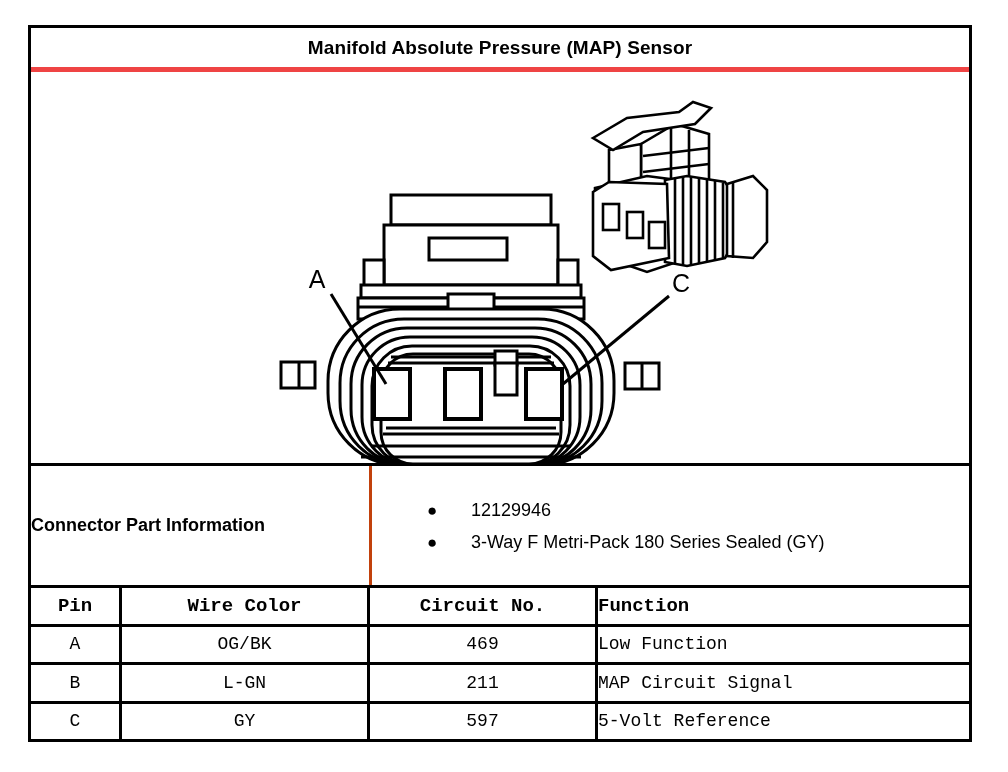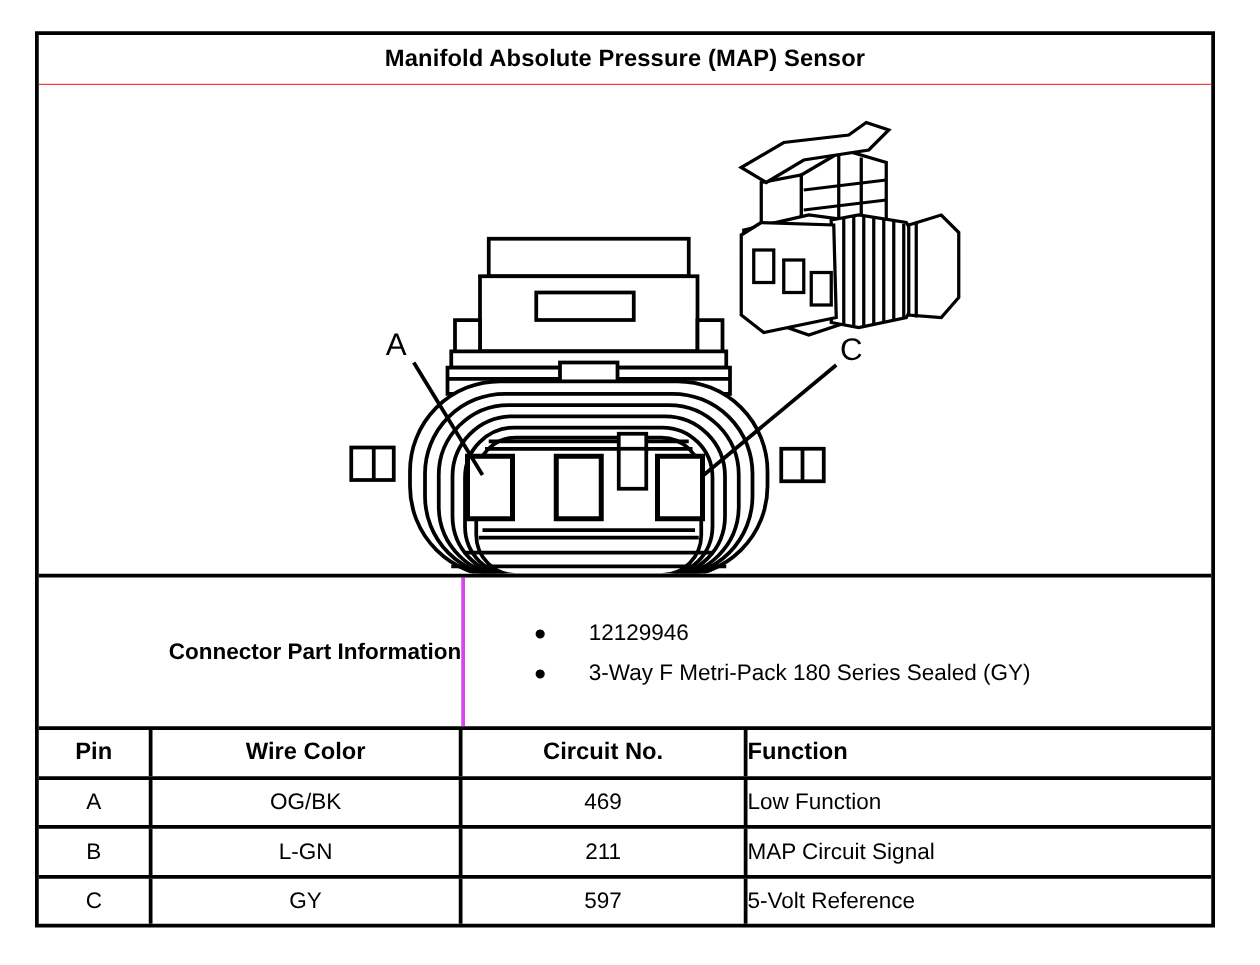--- a/index.html
+++ b/index.html
@@ -28,21 +28,21 @@
     box-sizing: border-box;
     background: #fff;
     display: flex;
     flex-direction: column;
   }
 
   
   .title-row {
     height: 39px;
     flex: 0 0 39px;
-    border-bottom: 1px solid #ef4444;
+    border-bottom: 5px solid #ef4444;
     display: flex;
     align-items: center;
     justify-content: center;
   }
   .title-text {
     font-size: 19px;
     font-weight: bold;
     letter-spacing: 0.1px;
     white-space: nowrap;
   }
@@ -66,24 +66,24 @@
 
   
   .cpi-row {
     flex: 0 0 119px;   
     height: 119px;
     border-bottom: 3px solid #000;
     display: flex;
   }
   .cpi-label-cell {
     flex: 0 0 341px;          
-    border-right: 3px solid #d946ef;
+    border-right: 3px solid #c2410c;
     display: flex;
     align-items: center;
-    justify-content: flex-end;
+    justify-content: flex-start;
     box-sizing: border-box;
   }
   .cpi-label-text {
     font-size: 18px;
     font-weight: bold;
     white-space: nowrap;
   }
   .cpi-value-cell {
     flex: 1 1 auto;
     display: flex;
@@ -111,20 +111,21 @@
   
   .pin-table {
     flex: 1 1 auto;
     display: flex;
     flex-direction: column;
   }
   .pin-row {
     display: flex;
     flex: 1 1 0;
     border-bottom: 3px solid #000;
+    font-family: Liberation Mono, monospace;
   }
   .pin-row:last-child { border-bottom: none; }
 
   .pin-cell {
     box-sizing: border-box;
     border-right: 3px solid #000;
     display: flex;
     align-items: center;
     font-size: 18px;
     overflow: hidden;

